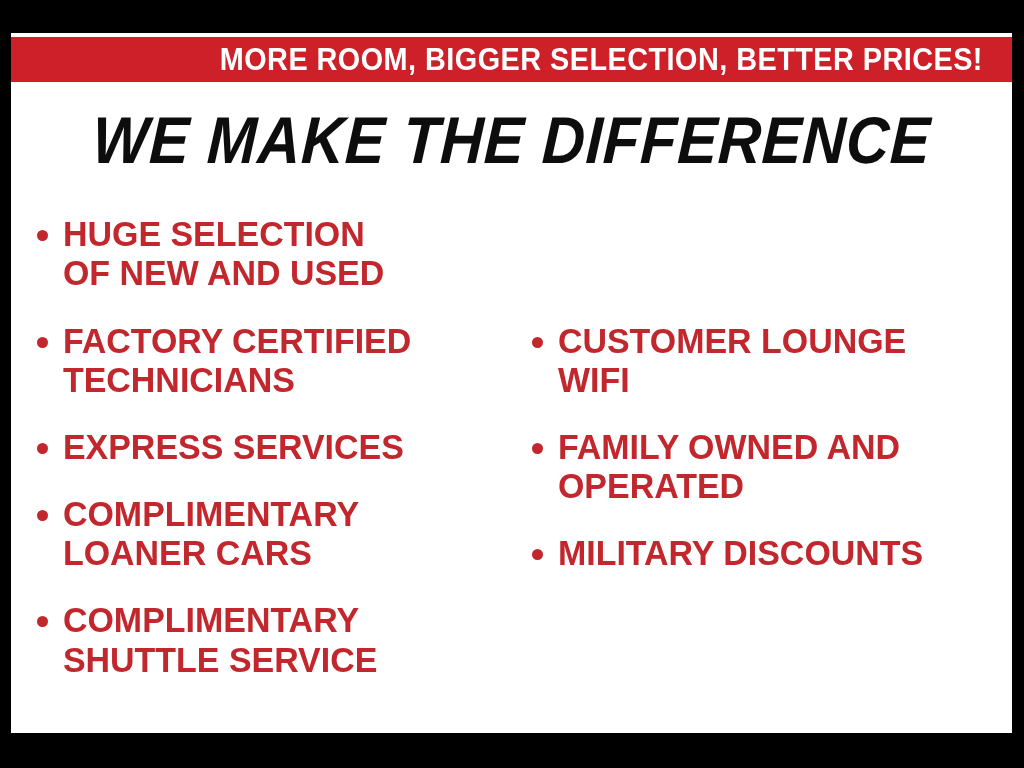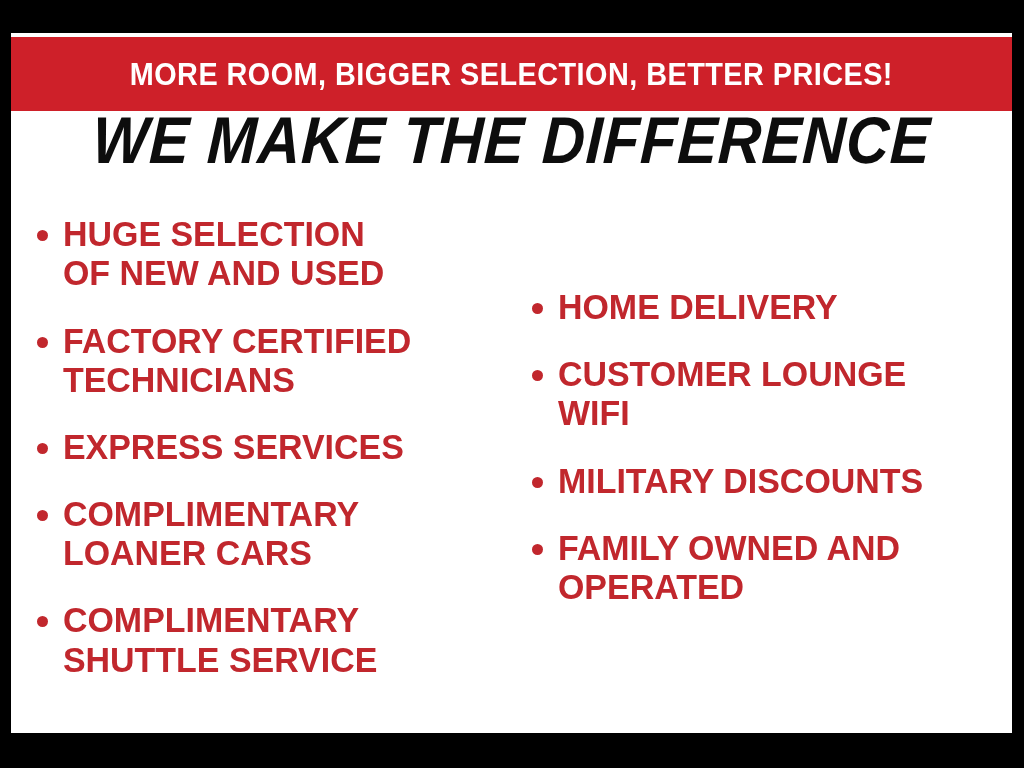--- a/index.html
+++ b/index.html
@@ -34,25 +34,25 @@
     background: #ffffff;
     overflow: hidden;
   }
 
   
   #banner {
     position: absolute;
     left: 0;
     top: 4px;
     width: 1001px;
-    height: 74px;
+    height: 45px;
     background: #ce2029;
     display: flex;
     align-items: center;
-    justify-content: center;
+    justify-content: flex-end;
   }
   #banner-text {
     color: #ffffff;
     font-family: "Liberation Sans Narrow", "Liberation Sans", sans-serif;
     font-weight: bold;
     font-size: 31px;
     letter-spacing: 0.5px;
     transform: scaleX(0.93);
     transform-origin: center center;
     white-space: nowrap;
@@ -168,33 +168,29 @@
         <div class="bullet-item">
           <span class="bullet-dot"></span>
           <span class="bullet-label">COMPLIMENTARY
 SHUTTLE SERVICE</span>
         </div>
       </div>
 
       <div id="right-column" class="bullet-column">
         <div class="bullet-item">
           <span class="bullet-dot"></span>
-          <span class="bullet-label">HOME DELIVERY</span>
-        </div>
-        <div class="bullet-item">
-          <span class="bullet-dot"></span>
           <span class="bullet-label">CUSTOMER LOUNGE
 WIFI</span>
         </div>
         <div class="bullet-item">
           <span class="bullet-dot"></span>
-          <span class="bullet-label">MILITARY DISCOUNTS</span>
+          <span class="bullet-label">FAMILY OWNED AND
+OPERATED</span>
         </div>
         <div class="bullet-item">
           <span class="bullet-dot"></span>
-          <span class="bullet-label">FAMILY OWNED AND
-OPERATED</span>
+          <span class="bullet-label">MILITARY DISCOUNTS</span>
         </div>
       </div>
 
     </div>
   </div>
 </div>
 
 </body></html>

